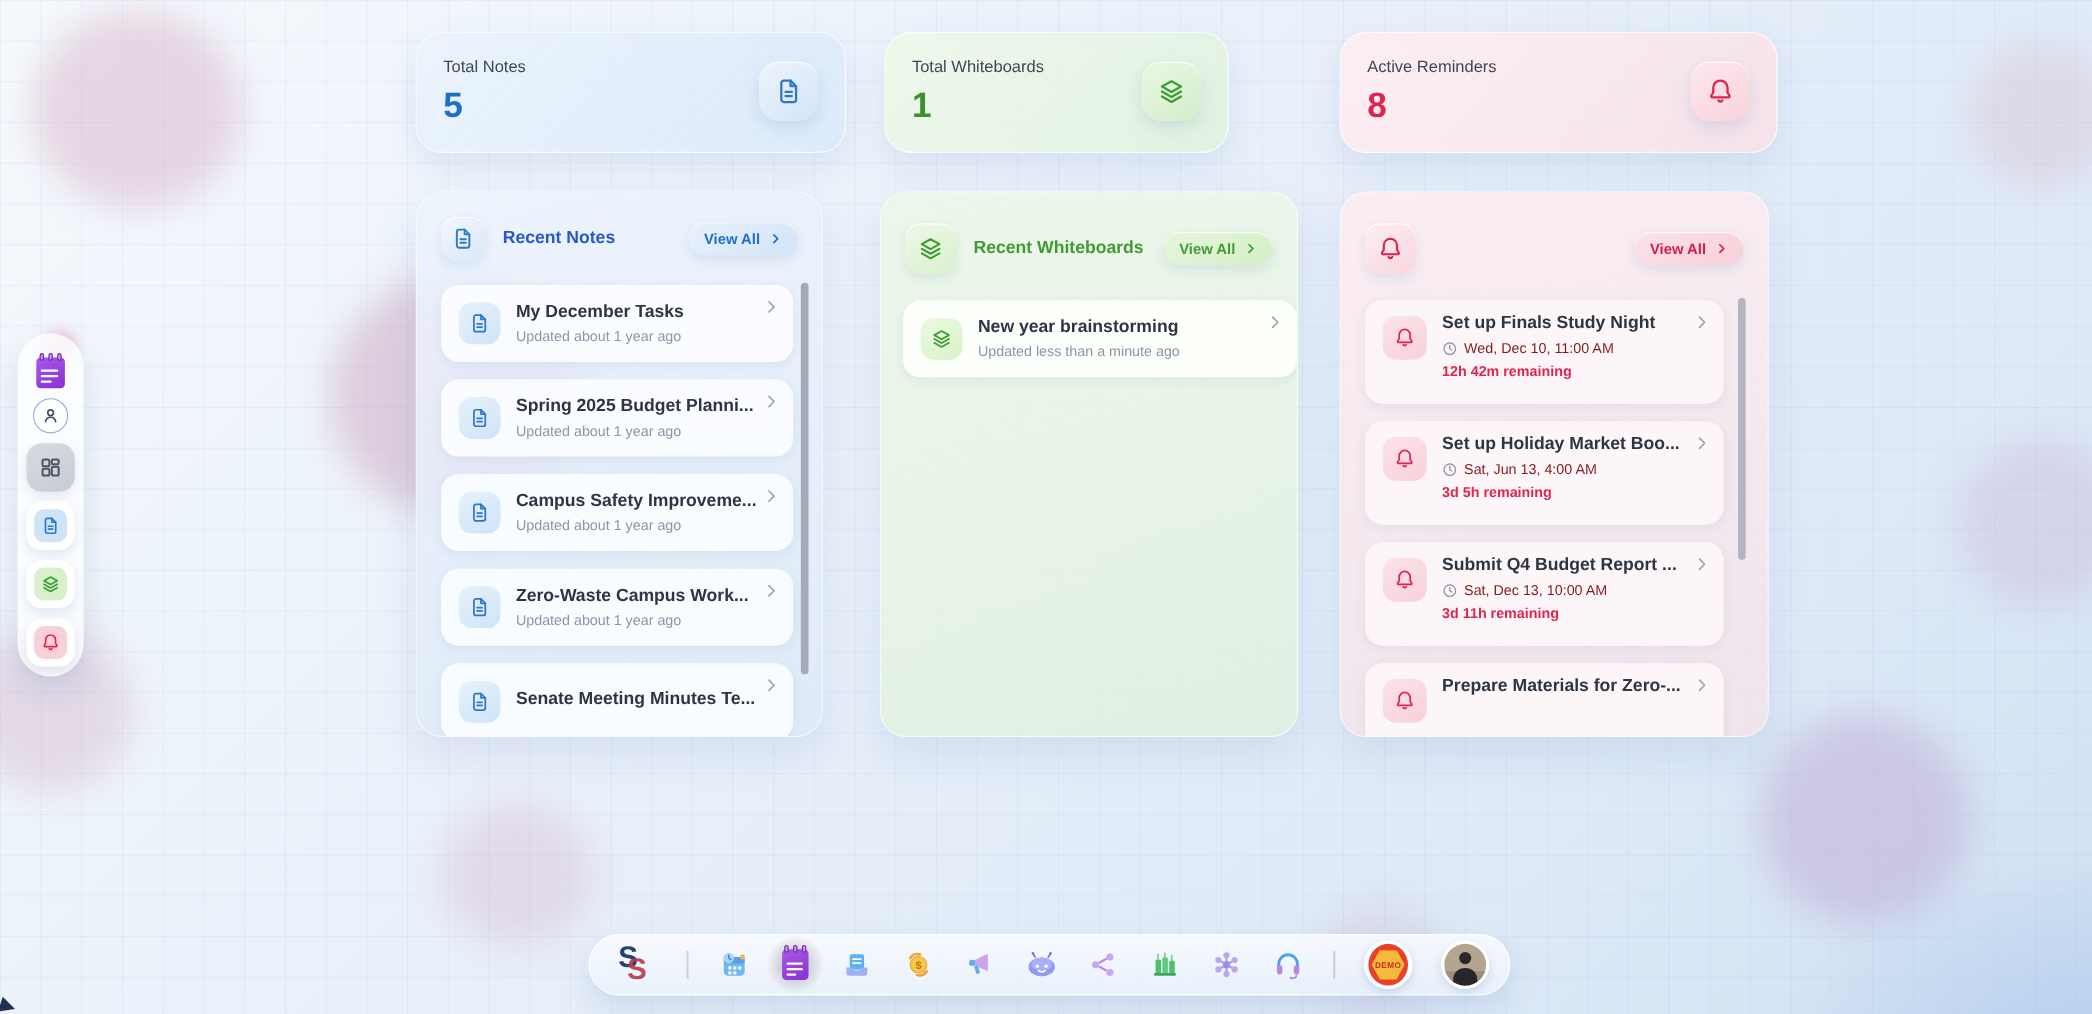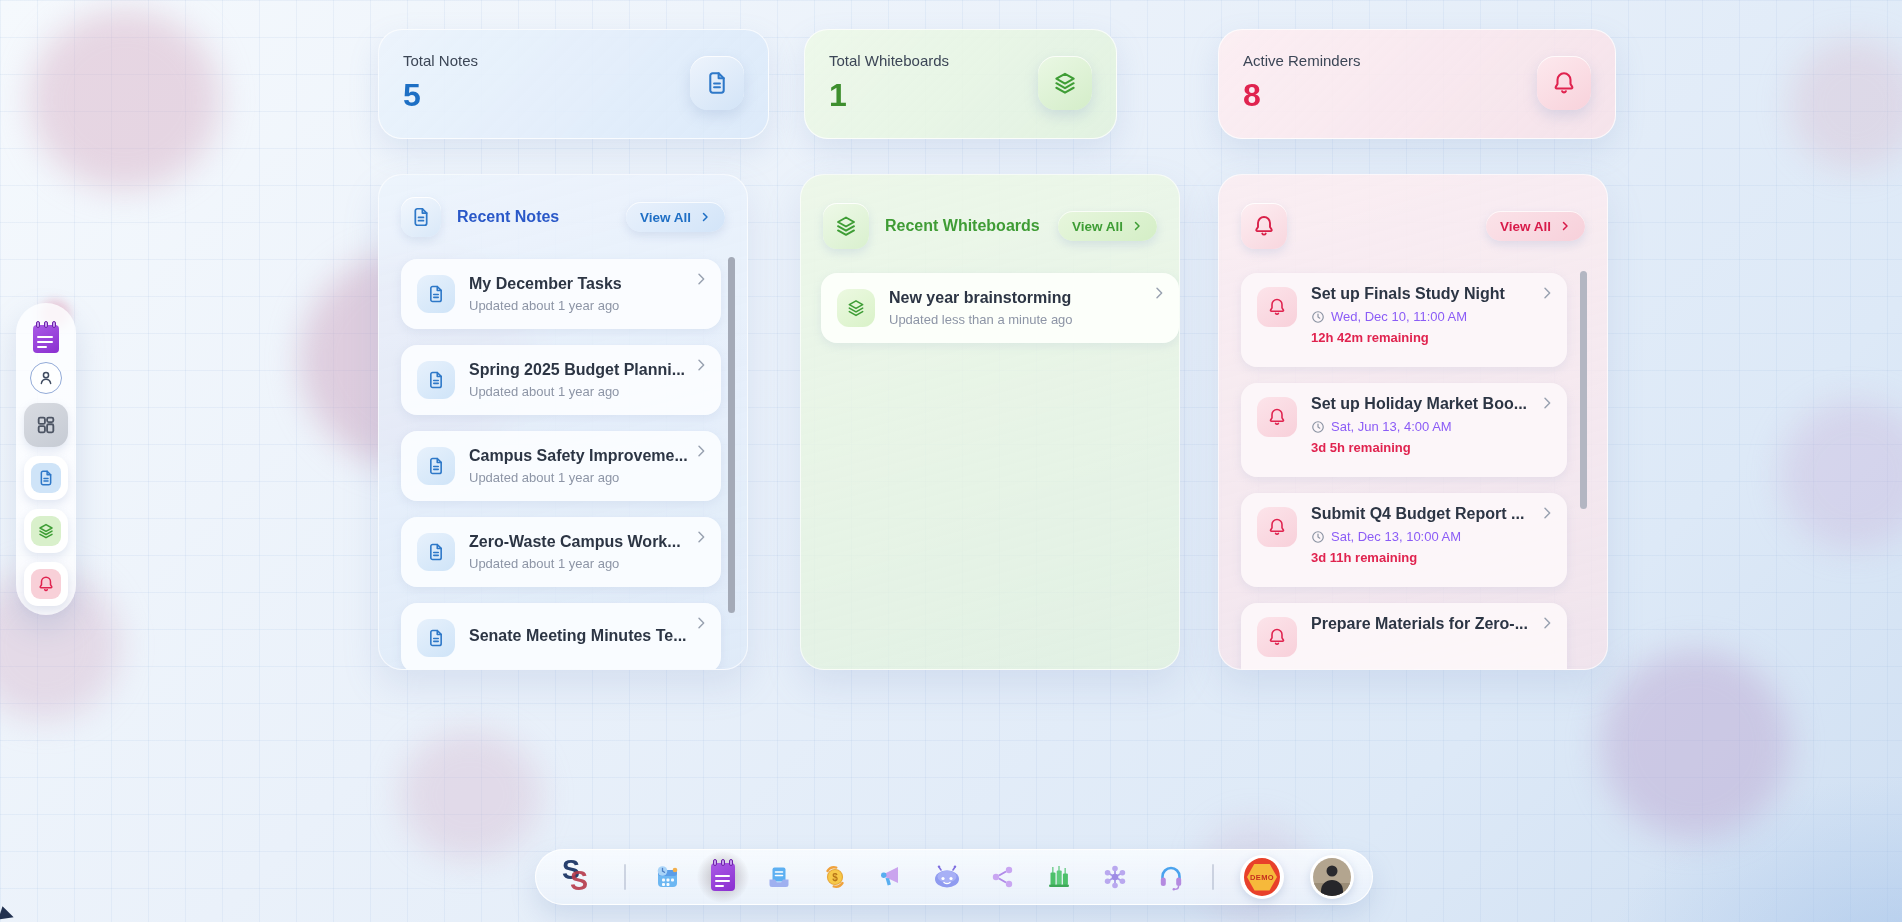--- a/index.html
+++ b/index.html
@@ -83,21 +83,21 @@
   .rem-item { height:94px; padding:12px 16px 0 16px; display:flex; background:rgba(252,247,249,.95); }
   .ichip { flex:0 0 auto; display:flex; align-items:center; justify-content:center; border-radius:12px; }
   .row-item .ichip { width:38px; height:38px; }
   .rem-item .ichip { width:40px; height:40px; margin-top:2px; }
   #panel-notes .ichip { background:linear-gradient(145deg,#e7f1fc,#cfe4f8); }
   #panel-wb   .ichip { background:linear-gradient(145deg,#ecf9e1,#d9f2c8); }
   #panel-rem  .ichip { background:linear-gradient(145deg,#fce4ea,#f8d0da); }
   .itext { margin-left:14px; flex:1; min-width:0; }
   .ititle { font-size:16px; font-weight:700; color:#2c3544; white-space:nowrap; overflow:hidden; }
   .isub { font-size:13px; color:#8d95a6; margin-top:5px; }
-  .rem-when { display:flex; align-items:center; gap:6px; font-size:13px; color:#8b5cf6; margin-top:6px; }
+  .rem-when { display:flex; align-items:center; gap:6px; font-size:13px; color:#7f1d1d; margin-top:6px; }
   .rem-left { font-size:13px; font-weight:600; color:#e0234f; margin-top:6px; }
   .chev { position:absolute; right:12px; top:12px; color:#98a1b0; }
 
   .vthumb { position:absolute; width:7px; border-radius:4px; cursor:pointer; }
   #panel-notes .vthumb { right:12px; top:82px; height:356px; background:#a4aab7; }
   #panel-rem  .vthumb { right:20px; top:96px; height:238px; background:#b3b6c2; }
 
   
   .sidebar { position:absolute; left:16px; top:303px; width:60px; height:312px; border-radius:30px;
     background:rgba(253,254,255,.82); box-shadow:0 14px 30px rgba(128,150,192,.25);

